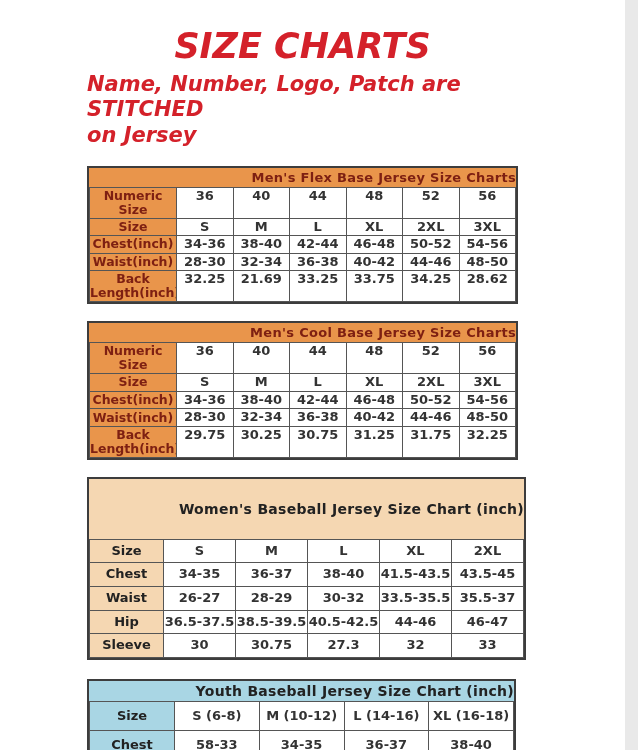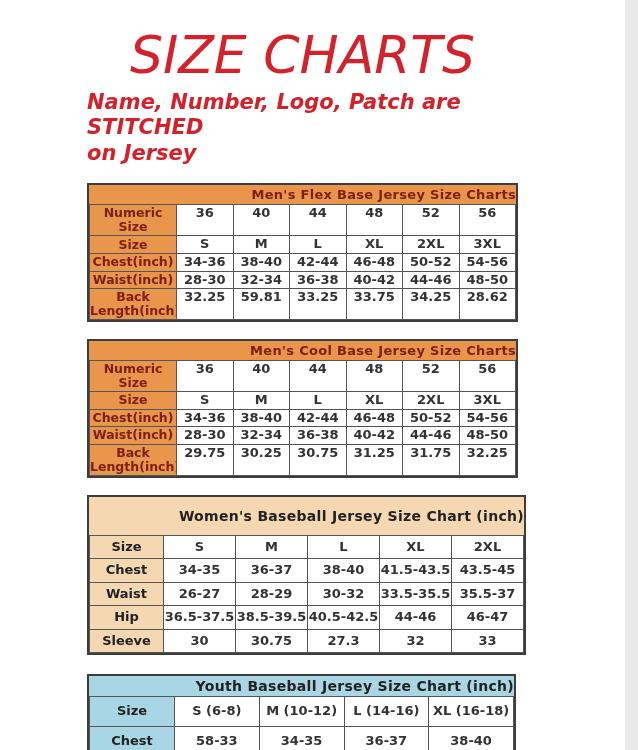--- a/index.html
+++ b/index.html
@@ -18,21 +18,21 @@
     font-family:"DejaVu Sans","Liberation Sans",sans-serif;
     position:relative;overflow:hidden;
   }
   .edge-strip{
     position:absolute;right:0;top:0;width:13px;height:750px;
     background:#e9e9e9;
   }
   .content{margin-left:87px;width:431px;}
   .header{margin-top:28px;text-align:center;}
   .page-title{
-    font-size:52px;font-weight:normal;font-style:italic;
+    font-size:35px;font-weight:bold;font-style:italic;
     color:var(--red);line-height:1.05;white-space:nowrap;
   }
   .subtitle{
     text-align:left;font-size:21px;font-weight:bold;font-style:italic;
     color:var(--red);line-height:1.22;margin-top:7px;
   }
   .size-table{border:2px solid var(--outer);margin-top:17px;background:#fff;}
   .size-table.t-women{width:435px;}
   .size-table.t-youth{width:425px;margin-top:19px;}
   .tbl-title{
@@ -44,21 +44,21 @@
     font-weight:bold;font-size:13px;color:var(--value);
     text-align:center;vertical-align:top;
     padding:1px 0;line-height:1.12;
     overflow:hidden;
   }
   td.label{vertical-align:middle;}
   
   .t-men .tbl-title{background:var(--orange);color:var(--maroon);font-size:13px;padding:2px 0;}
   .t-men td.label{background:var(--orange);color:var(--maroon);width:86px;font-size:12.5px;}
   
-  .t-women .tbl-title{background:var(--peach);color:#222222;font-size:14px;padding:11px 0;}
+  .t-women .tbl-title{background:var(--peach);color:#222222;font-size:14px;padding:22px 0;}
   .t-women td{padding:4px 0;}
   .t-women td.label{background:var(--peach);color:#222222;width:73px;}
   
   .t-youth .tbl-title{background:var(--blue);color:#222222;font-size:14px;padding:2px 0;}
   .t-youth td{padding:7px 0;}
   .t-youth td.label{background:var(--blue);color:#222222;width:84px;}
 </style>
 </head>
 <body>
 
@@ -110,21 +110,21 @@
             <td>28-30</td>
             <td>32-34</td>
             <td>36-38</td>
             <td>40-42</td>
             <td>44-46</td>
             <td>48-50</td>
           </tr>
           <tr>
             <td class="label">Back Length(inch)</td>
             <td>32.25</td>
-            <td>59.81</td>
+            <td>21.69</td>
             <td>33.25</td>
             <td>33.75</td>
             <td>34.25</td>
             <td>28.62</td>
           </tr>
         </tbody>
       </table>
   </section>
 
   <section class="size-table t-men">

